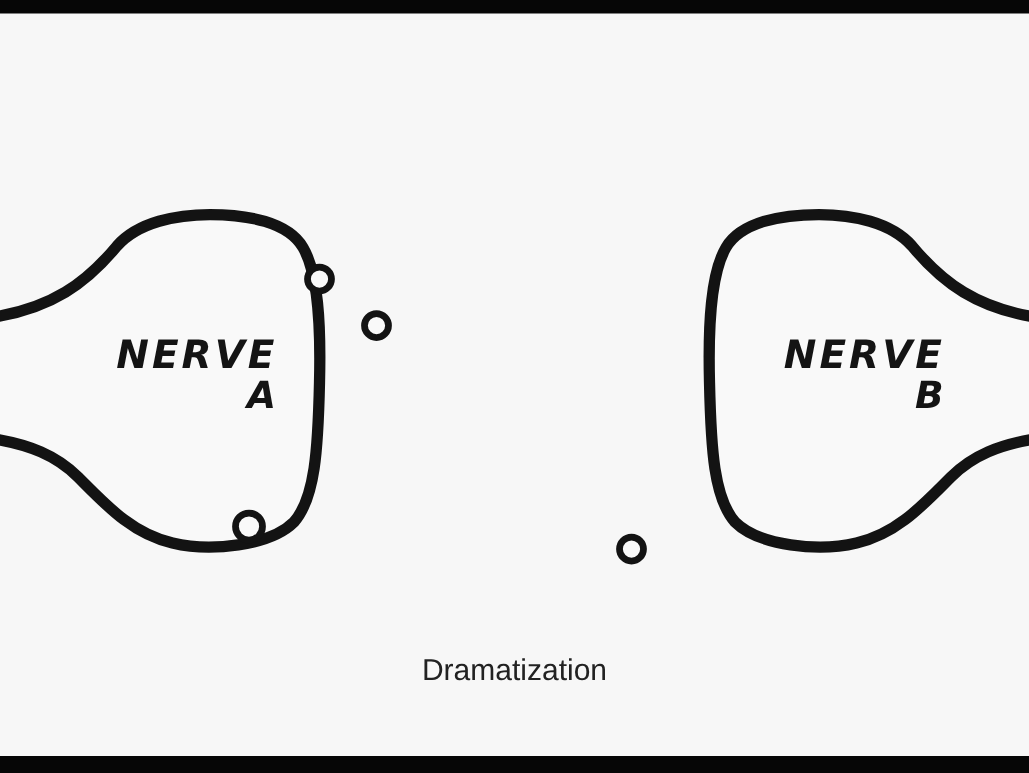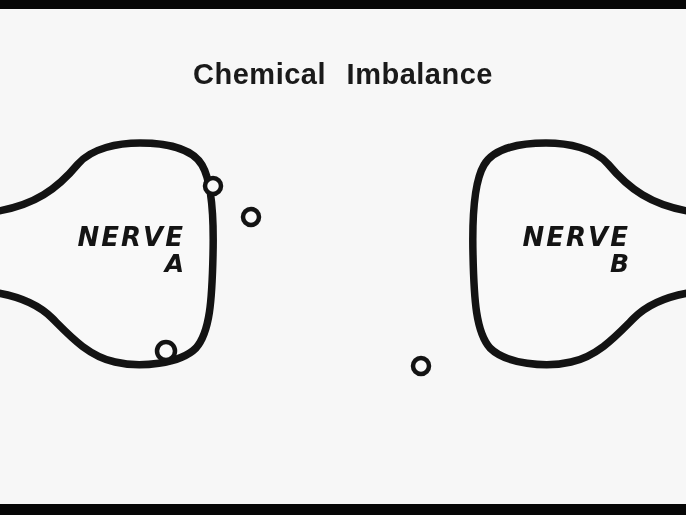--- a/index.html
+++ b/index.html
@@ -91,21 +91,20 @@
   .nerve-label.b { left: 500px; top: 224px; }
 </style>
 </head>
 <body>
 
 <div class="frame">
 
   <div class="letterbox top"></div>
   <div class="letterbox bottom"></div>
 
-  <div class="title">Chemical Imbalance</div>
 
   <svg class="synapse-svg" viewBox="0 0 686 515" xmlns="http://www.w3.org/2000/svg">
     <path class="nerve-shape" d="M -8 212
              C 35 206, 58 188, 78 164
              C 92 148, 118 143, 140 143
              C 165 143, 192 148, 202 165
              C 212 182, 214 215, 213 255
              C 212 300, 210 332, 196 348
              C 180 364, 140 368, 115 362
              C 88 356, 70 336, 52 318
@@ -130,14 +129,15 @@
   <div class="nerve-label a">
     <span class="nerve-word">NERVE</span>
     <span class="nerve-letter">A</span>
   </div>
 
   <div class="nerve-label b">
     <span class="nerve-word">NERVE</span>
     <span class="nerve-letter">B</span>
   </div>
 
+  <div class="caption">Dramatization</div>
 
 </div>
 
 </body></html>

